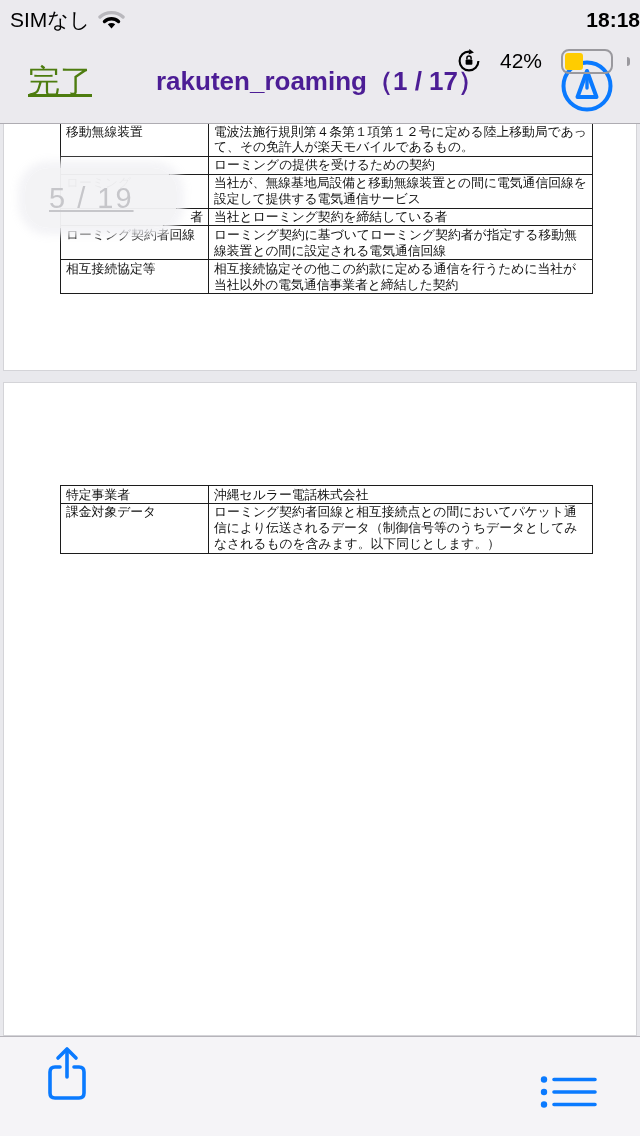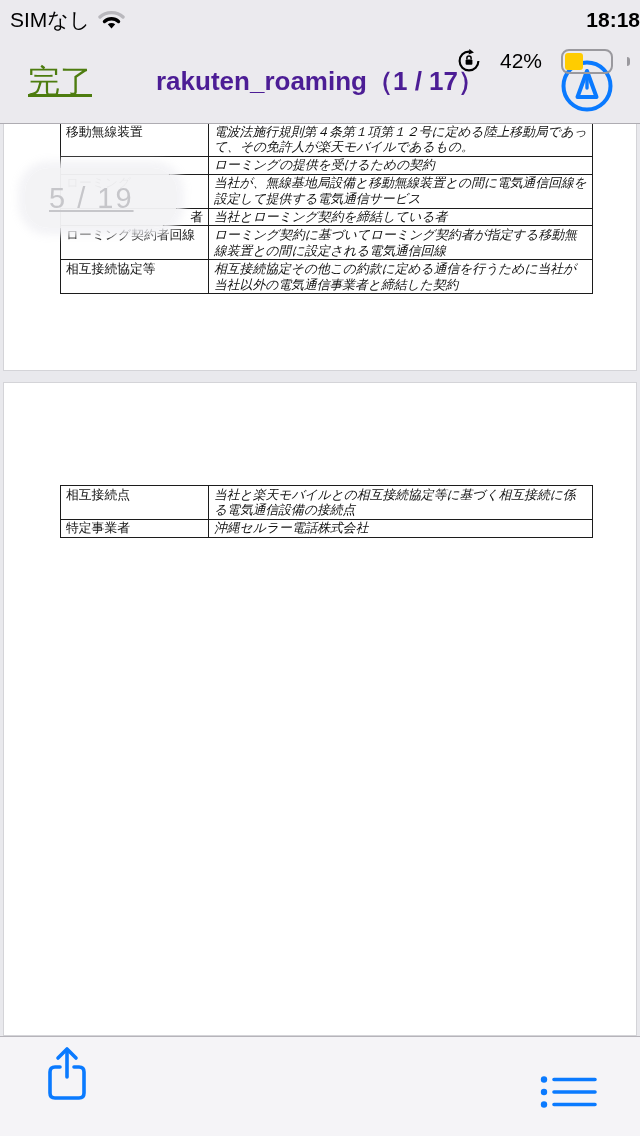--- a/index.html
+++ b/index.html
@@ -49,21 +49,21 @@
   
   table.doc{border-collapse:collapse;position:absolute;table-layout:fixed;}
   table.doc td{
     border:1px solid #1c1c1c;vertical-align:top;
     font-size:12.8px;line-height:15.9px;color:#111;
     padding:0.5px 5px;box-sizing:border-box;
     font-family:"Liberation Sans", sans-serif;
     word-break:break-all;
   }
   table.doc td.term{width:148px;}
-  table.doc td.def{width:384px;font-style:italic;}
+  table.doc td.def{width:384px;}
   .t1{left:56px;top:-2px;}
   .t1 tr:nth-child(4) td.term{text-align:right;}
   .t2{left:56px;top:102px;}
   
   .blob{
     position:absolute;left:25px;top:44px;width:152px;height:60px;
     background:rgba(242,242,245,0.96);border-radius:24px;
     box-shadow:0 0 9px 7px rgba(242,242,245,0.9);
     display:flex;align-items:center;z-index:5;
   }
@@ -162,26 +162,26 @@
   </div>
 
   <div class="blob">
     <span>5 / 19</span>
   </div>
 
   <div class="page page-2">
     <table class="doc t2">
       <tbody>
           <tr>
-            <td class="term">相互接続点</td>
-            <td class="def">当社と楽天モバイルとの相互接続協定等に基づく相互接続に係る電気通信設備の接続点</td>
-          </tr>
-          <tr>
             <td class="term">特定事業者</td>
             <td class="def">沖縄セルラー電話株式会社</td>
+          </tr>
+          <tr>
+            <td class="term">課金対象データ</td>
+            <td class="def">ローミング契約者回線と相互接続点との間においてパケット通信により伝送されるデータ（制御信号等のうちデータとしてみなされるものを含みます。以下同じとします。）</td>
           </tr>
         </tbody>
     </table>
   </div>
 
 </div>
 
 <div class="toolbar">
   <button class="tb-btn tb-share">
     <span class="icon">

